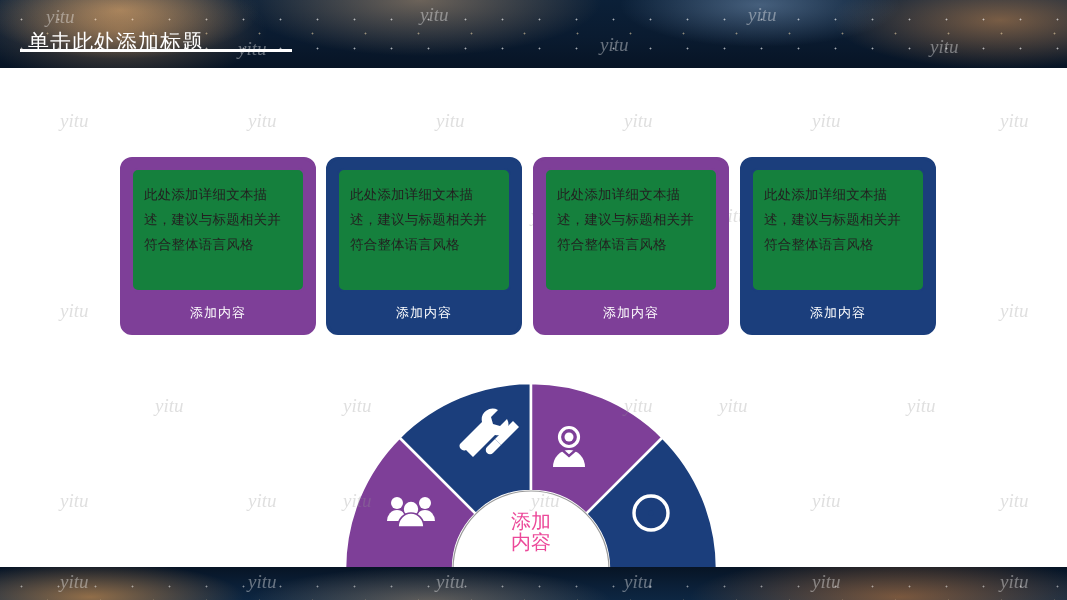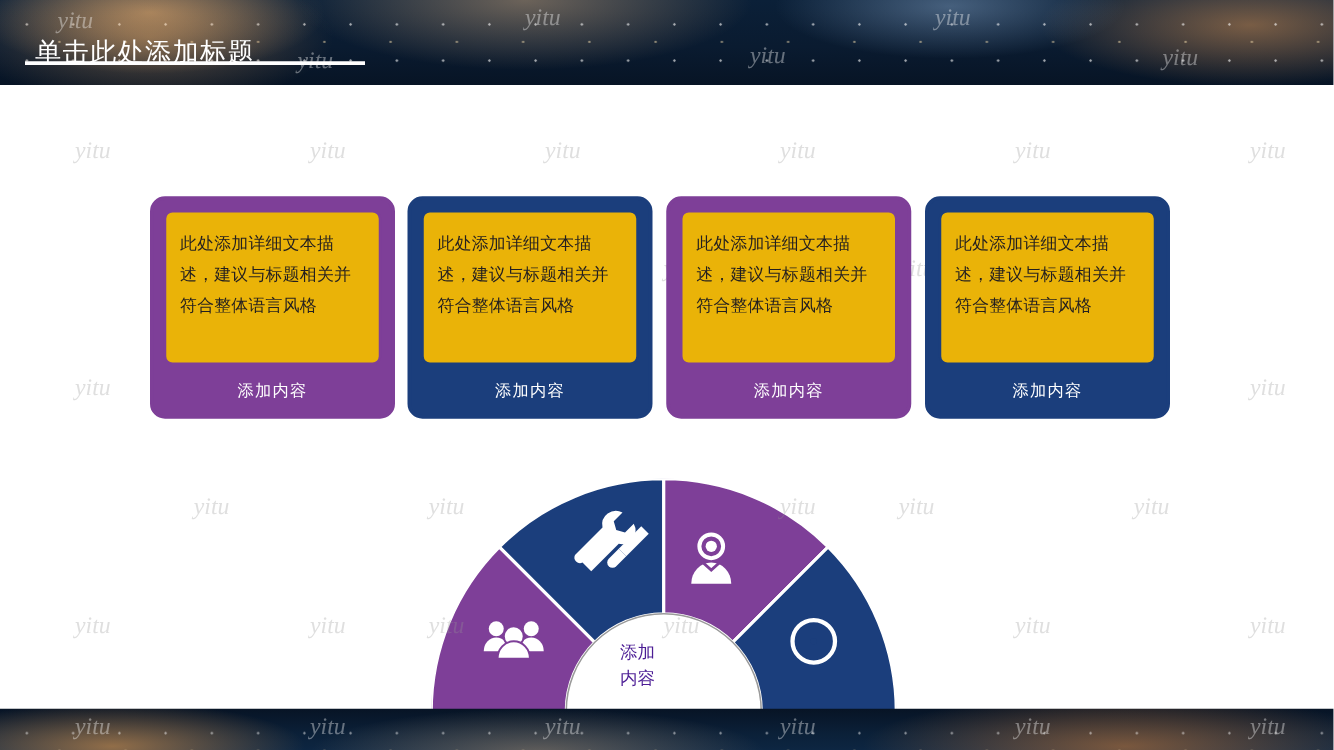--- a/index.html
+++ b/index.html
@@ -104,21 +104,21 @@
     box-sizing: border-box;
   }
   .card.purple { border: 3px solid #7e3f98; }
   .card.blue   { border: 3px solid #1b3e7c; }
 
   .card-inner {
     position: absolute;
     left: 8px; top: 8px;
     width: 174px;
     height: 124px;
-    background: #eab308;
+    background: #15803d;
     border-radius: 7px;
     box-sizing: border-box;
     padding: 12px 11px 0 11px;
   }
   .card.purple .card-inner { border: 2px solid #7e3f98; }
   .card.blue   .card-inner { border: 2px solid #1b3e7c; }
 
   .card-text {
     font-size: 13.5px;
     line-height: 25px;
@@ -144,23 +144,24 @@
     width: 372px;
     height: 190px;
   }
   .fan-svg { display: block; }
 
   .fan-center-label {
     position: absolute;
     left: 151px;
     top: 128px;
     width: 70px;
-    font-size: 14px;
+    text-align: center;
+    font-size: 20px;
     line-height: 21px;
-    color: #4c1d95;
+    color: #ec4899;
   }
 </style>
 </head>
 <body>
 
 <div class="slide">
 
   <div class="banner">
     <div class="banner-stars"></div>
     <div class="banner-glow-left"></div>

